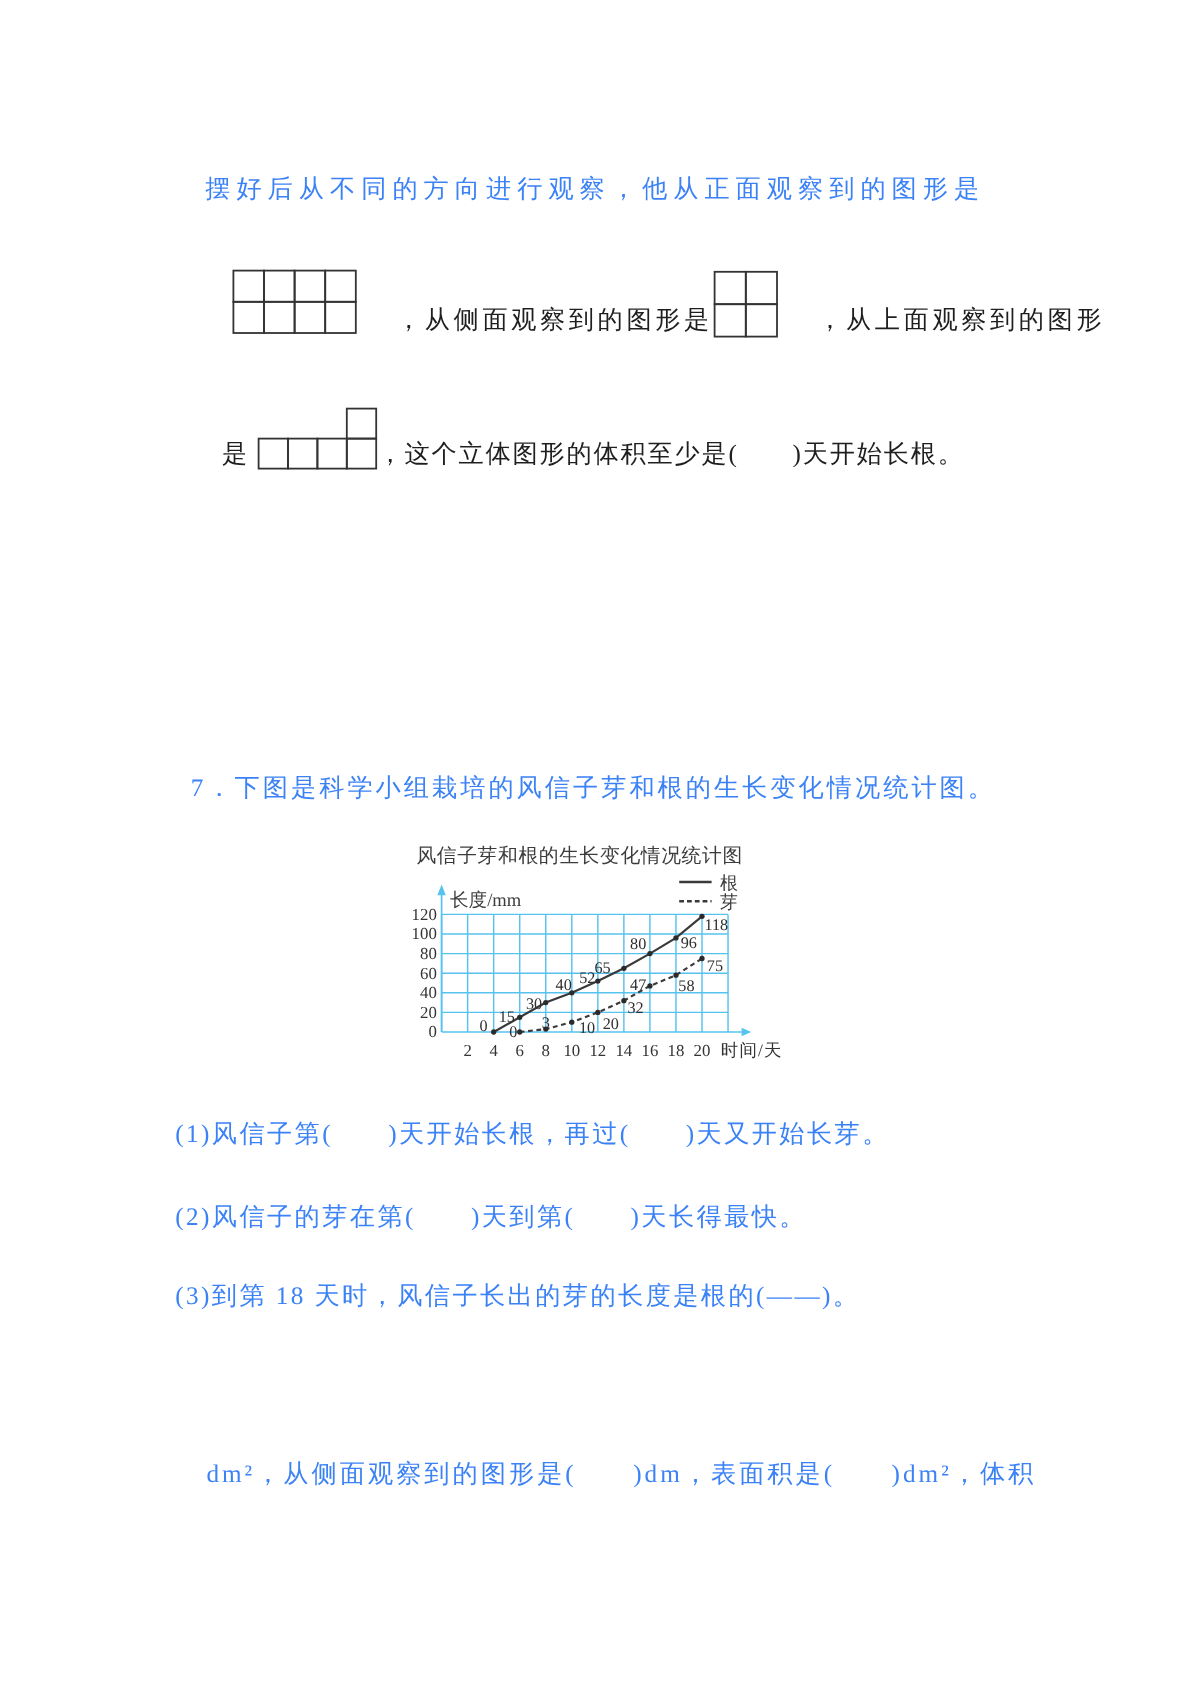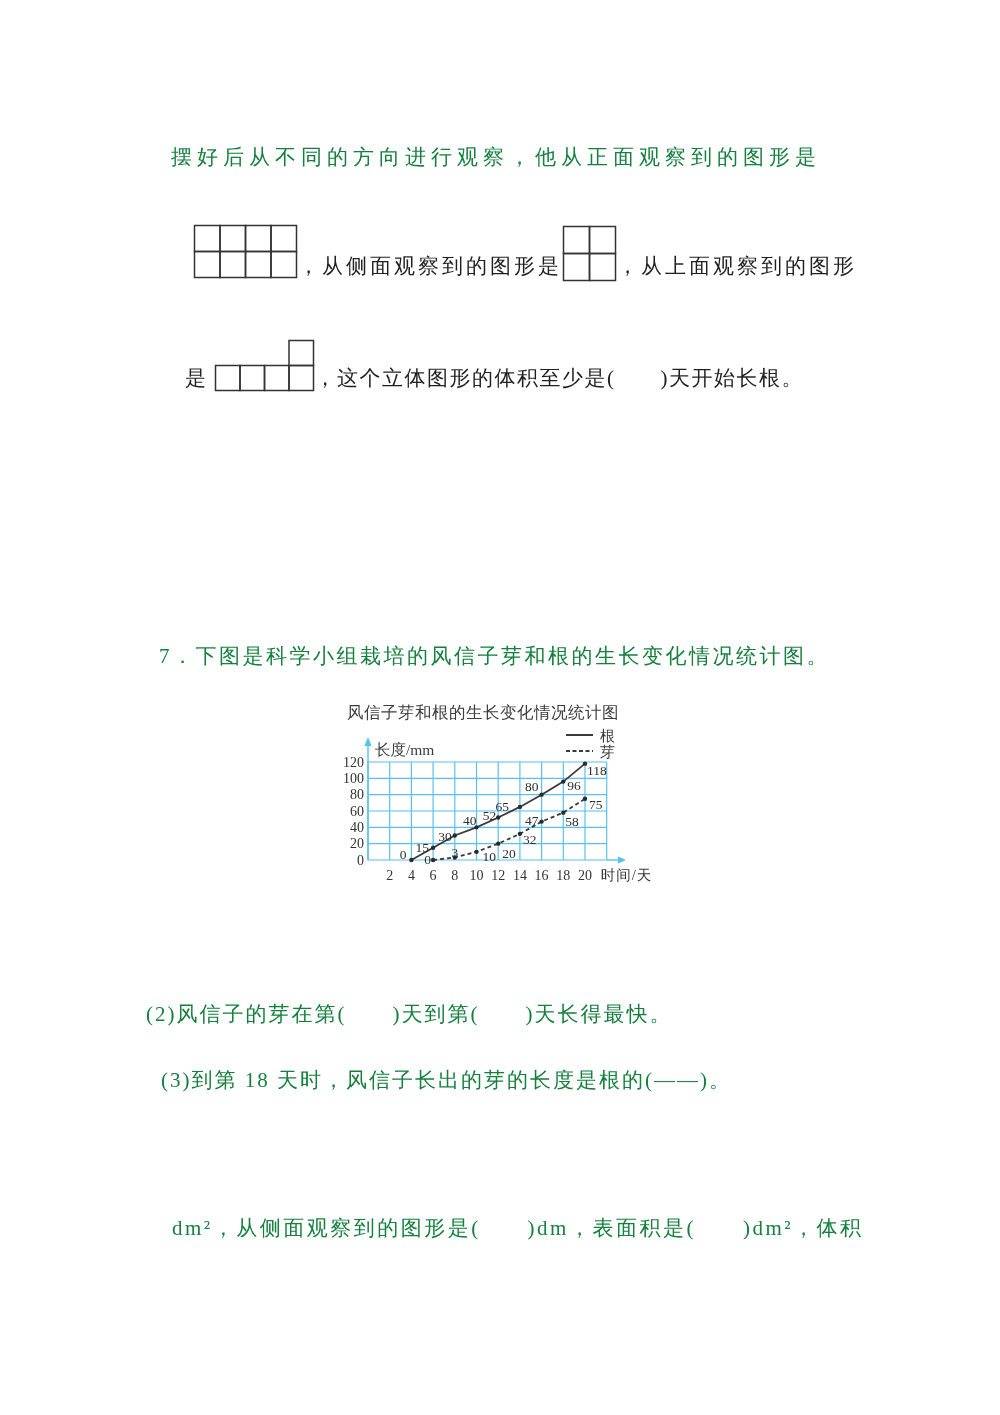--- a/index.html
+++ b/index.html
@@ -2,28 +2,28 @@
 <html><head>
 <meta charset="utf-8">
 <style>
   html,body{margin:0;padding:0;}
   body{
     width:1000px;height:1415px;background:#ffffff;position:relative;
     font-family:"Liberation Serif","DejaVu Serif",serif;color:#1f1f1f;
     overflow:hidden;
   }
   .page{position:absolute;left:0;top:0;width:1000px;height:1415px;background:#fff;}
-  .tline{position:absolute;font-size:21px;line-height:27px;white-space:pre;color:#15803d;}
+  .tline{position:absolute;font-size:21px;line-height:27px;white-space:pre;color:#3b82f6;}
   .ls5{letter-spacing:5px;}
   .ls4{letter-spacing:4px;}
   .ls25{letter-spacing:2.5px;}
   .ls2{letter-spacing:2px;}
   .row{position:absolute;display:flex;align-items:flex-end;}
   .row span{font-size:21px;line-height:27px;white-space:pre;}
-  .row .ls3{letter-spacing:3px;}
+  .row .ls3{letter-spacing:3px;padding-left:32px;}
   .row .ls15{letter-spacing:1.5px;}
   .fig{display:block;}
   #chart{position:absolute;left:330px;top:698px;width:350px;height:200px;}
 </style>
 </head>
 <body>
 
 <div class="page">
 
   <div class="tline ls5" style="left:171px;top:144px;">摆好后从不同的方向进行观察，他从正面观察到的图形是</div>
@@ -142,18 +142,19 @@
         <circle cx="189.9" cy="135.86666666666667" r="2.2" fill="#2b2b2b"></circle>
         <text x="192.9" y="145.86666666666667" text-anchor="start" font-size="13.5" fill="#2f2f2f">32</text>
         <circle cx="211.6" cy="123.61666666666667" r="2.2" fill="#2b2b2b"></circle>
         <text x="208.6" y="126.61666666666667" text-anchor="end" font-size="13.5" fill="#2f2f2f">47</text>
         <circle cx="233.29999999999998" cy="114.63333333333333" r="2.2" fill="#2b2b2b"></circle>
         <text x="235.29999999999998" y="127.63333333333333" text-anchor="start" font-size="13.5" fill="#2f2f2f">58</text>
         <circle cx="255" cy="100.75" r="2.2" fill="#2b2b2b"></circle>
         <text x="259" y="110.75" text-anchor="start" font-size="13.5" fill="#2f2f2f">75</text>
       </svg></div>
 
+  <div class="tline ls2" style="left:146px;top:932px;">(1)风信子第(　　)天开始长根，再过(　　)天又开始长芽。</div>
   <div class="tline ls2" style="left:146px;top:1001px;">(2)风信子的芽在第(　　)天到第(　　)天长得最快。</div>
-  <div class="tline ls2" style="left:161px;top:1067px;">(3)到第 18 天时，风信子长出的芽的长度是根的(——)。</div>
+  <div class="tline ls2" style="left:146px;top:1067px;">(3)到第 18 天时，风信子长出的芽的长度是根的(——)。</div>
 
   <div class="tline ls25" style="left:172px;top:1215px;">dm²，从侧面观察到的图形是(　　)dm，表面积是(　　)dm²，体积</div>
 
 </div>
 
 </body></html>

